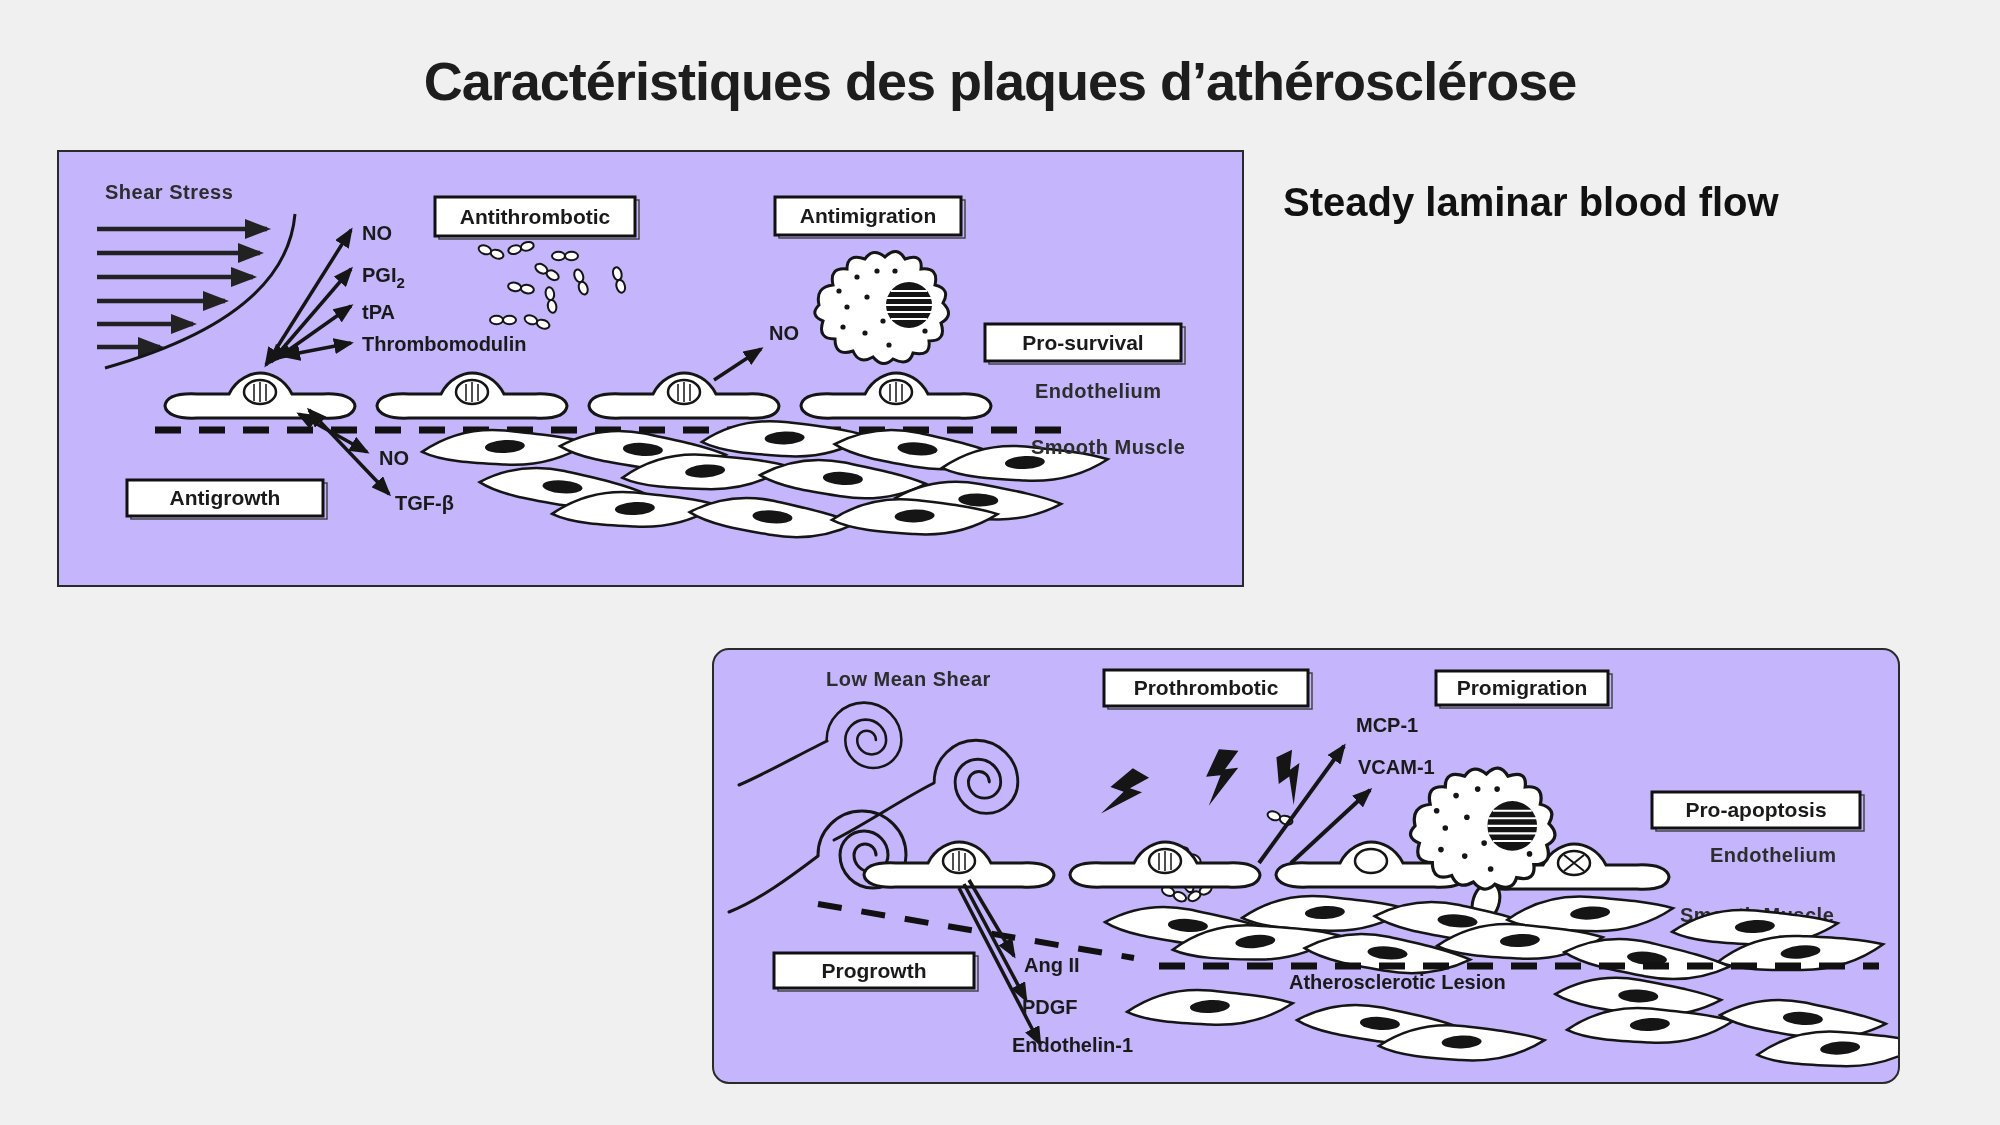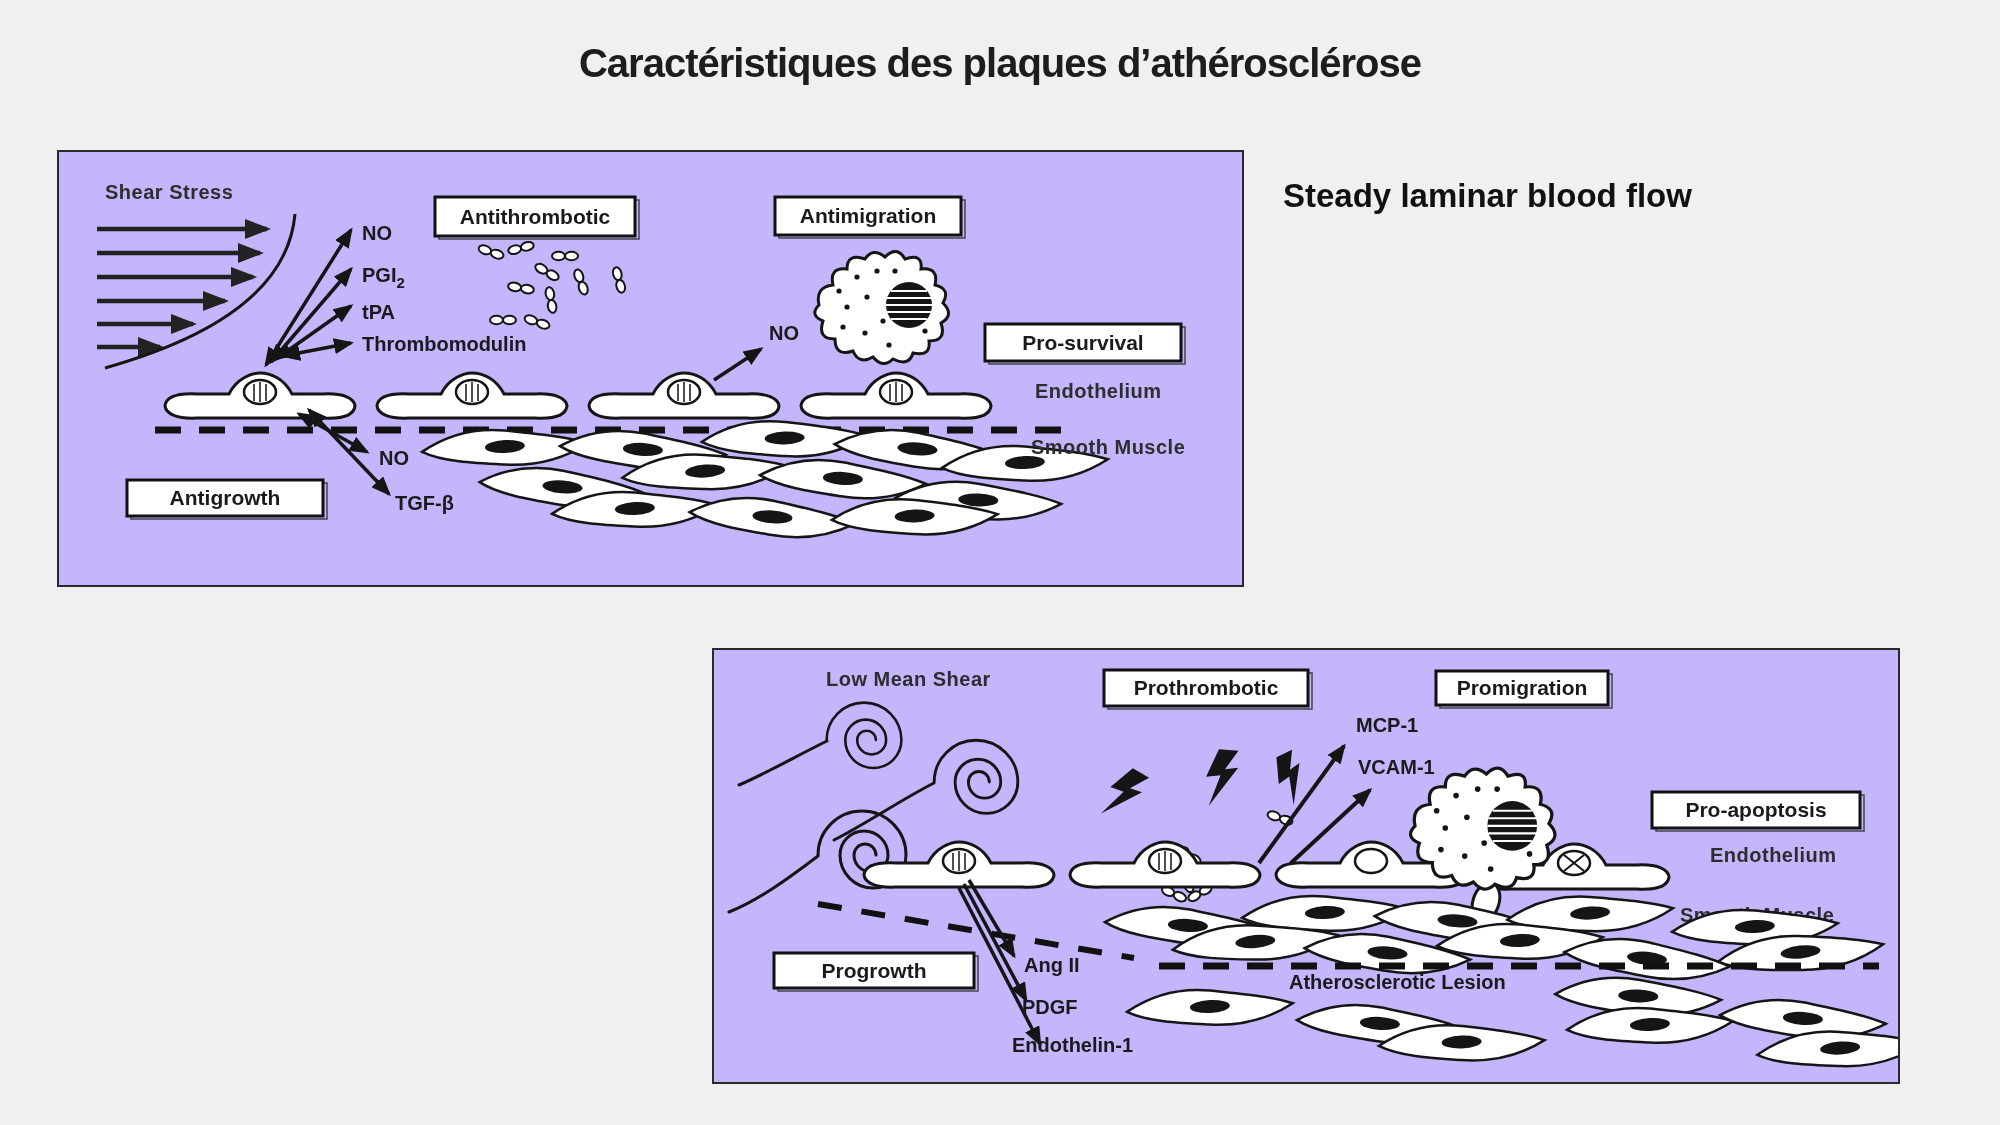--- a/index.html
+++ b/index.html
@@ -6,35 +6,35 @@
   .slide{
     position:relative;
     width:2000px;height:1125px;
     background:#f0f0f1;
     font-family:"Liberation Sans", sans-serif;
     overflow:hidden;
   }
   .slide-title{
     position:absolute;left:285px;top:14px;width:1430px;
     text-align:center;
-    font-size:40px;font-weight:700;letter-spacing:-1px;
+    font-size:54px;font-weight:700;letter-spacing:-1px;
     color:#1d1d1d;
   }
   .caption{
     position:absolute;
-    font-size:33px;font-weight:700;color:#111;
+    font-size:40px;font-weight:700;color:#111;
     line-height:1.72;
   }
   .caption-steady{left:1283px;top:168px;width:560px;}
   .caption-turbulent{left:187px;top:688px;width:420px;}
   .panel{
     position:absolute;background:#c4b5fd;border:2px solid #2a2a2a;
   }
   .panel-top{left:57px;top:150px;width:1183px;height:433px;}
-  .panel-bottom{left:712px;top:648px;width:1184px;height:432px;}
+  .panel-bottom{left:712px;top:648px;width:1184px;height:432px;border-radius:17px;}
   .panel svg{display:block;width:100%;height:100%;}
   svg text{font-family:"Liberation Sans", sans-serif;fill:#1a1a1a;}
   .lbl{font-size:20px;font-weight:700;}
   .lbl-soft{font-size:20px;font-weight:700;fill:#2d2d2d;letter-spacing:0.5px;}
   .boxlbl{font-size:21px;font-weight:700;text-anchor:middle;}
   .ink{stroke:#151515;fill:none;}
   .defs-holder{position:absolute;width:0;height:0;}
 </style>
 </head>
 <body>

